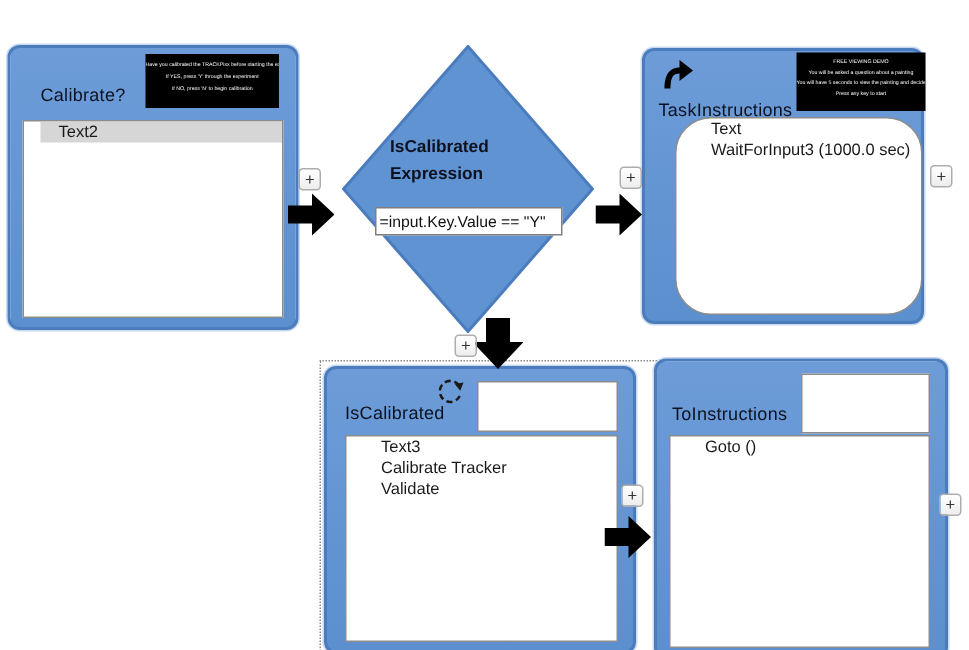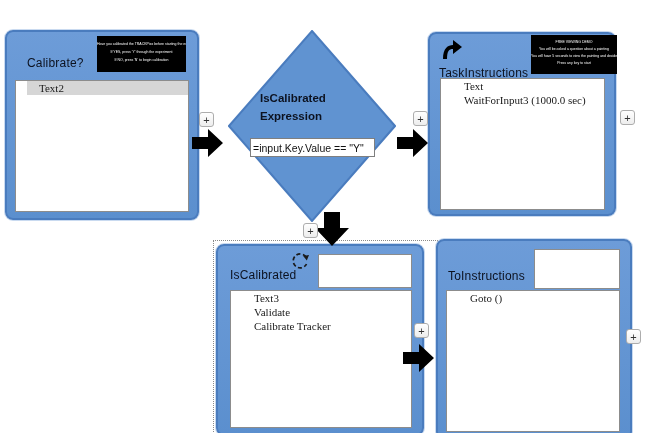--- a/index.html
+++ b/index.html
@@ -13,21 +13,21 @@
     background:linear-gradient(180deg,#6d9cd8,#5b8fce);
     box-shadow:0 0 0 1px #c9daf0;
   }
   .node-title{
     position:absolute;font-size:12px;color:#0c1220;letter-spacing:.2px;white-space:nowrap;
   }
   .content{
     position:absolute;background:#fff;border:1px solid #8c8c8c;overflow:hidden;
   }
   .row{
-    margin-left:11px;padding:1px 0 1px 12px;font-size:11px;color:#1a1a1a;white-space:nowrap;font-family:Liberation Serif, serif;
+    margin-left:11px;padding:1px 0 1px 12px;font-size:11px;color:#1a1a1a;white-space:nowrap;
   }
   .row.selected{background:#d6d6d6;}
   .tooltip{
     position:absolute;background:#000;color:#fff;overflow:hidden;z-index:5;
   }
   .tt-inner{
     transform:scale(.5);transform-origin:0 0;width:200%;
     font-size:7px;line-height:16px;text-align:center;padding-top:7px;
   }
   .tt-inner div{white-space:nowrap;overflow:hidden;}
@@ -87,21 +87,21 @@
   <div class="plus" style="left:413px;top:85px;">+</div>
   <svg class="arrow" style="left:397px;top:103px;" width="31" height="28" viewBox="0 0 31 28">
     <polygon points="0,8 16,8 16,0 31,14 16,28 16,20 0,20" fill="#000"></polygon>
   </svg>
 
   <div class="node" style="left:428px;top:6px;width:184px;height:180px;">
     <svg class="icon" style="left:9px;top:4px;" width="24" height="24" viewBox="0 0 24 24">
       <path d="M4 21 C4 10 9 7 14 7 L14 2 L23 9 L14 16 L14 11 C10 11 8 13 8 21 Z" fill="#000"></path>
     </svg>
     <div class="node-title" style="left:9px;top:32px;">TaskInstructions</div>
-    <div class="content" style="left:10px;top:44px;width:163px;height:130px;">
+    <div class="content" style="left:20px;top:44px;width:163px;height:130px;border-radius:24px;">
       <div class="row">Text</div>
       <div class="row">WaitForInput3 (1000.0 sec)</div>
     </div>
   </div>
 
   <div class="tooltip" style="left:531px;top:9px;width:86px;height:39px;">
     <div class="tt-inner" style="line-height:14px;padding-top:6px;">
       <div>FREE VIEWING DEMO</div>
       <div>You will be asked a question about a painting</div>
       <div>You will have 5 seconds to view the painting and decide your answer</div>
@@ -118,22 +118,22 @@
 
   <div class="node" style="left:216px;top:218px;width:204px;height:188px;">
     <svg class="icon" style="left:72px;top:5px;" width="20" height="20" viewBox="0 0 20 20">
       <path d="M16 6 A 7 7 0 1 0 16.5 13" fill="none" stroke="#1a1a1a" stroke-width="1.7" stroke-dasharray="4 2.5"></path>
       <polygon points="13.2,5 19,4 16.8,9.5" fill="#1a1a1a"></polygon>
     </svg>
     <div class="hdr-box" style="left:100px;top:8px;width:92px;height:32px;"></div>
     <div class="node-title" style="left:12px;top:22px;">IsCalibrated</div>
     <div class="content" style="left:12px;top:44px;width:180px;height:136px;">
       <div class="row">Text3</div>
+      <div class="row">Calibrate Tracker</div>
       <div class="row">Validate</div>
-      <div class="row">Calibrate Tracker</div>
     </div>
   </div>
 
   <div class="plus" style="left:414px;top:297px;">+</div>
   <svg class="arrow" style="left:403px;top:318px;" width="31" height="28" viewBox="0 0 31 28">
     <polygon points="0,8 16,8 16,0 31,14 16,28 16,20 0,20" fill="#000"></polygon>
   </svg>
 
   <div class="node" style="left:436px;top:213px;width:192px;height:197px;">
     <div class="hdr-box" style="left:96px;top:8px;width:84px;height:38px;"></div>

